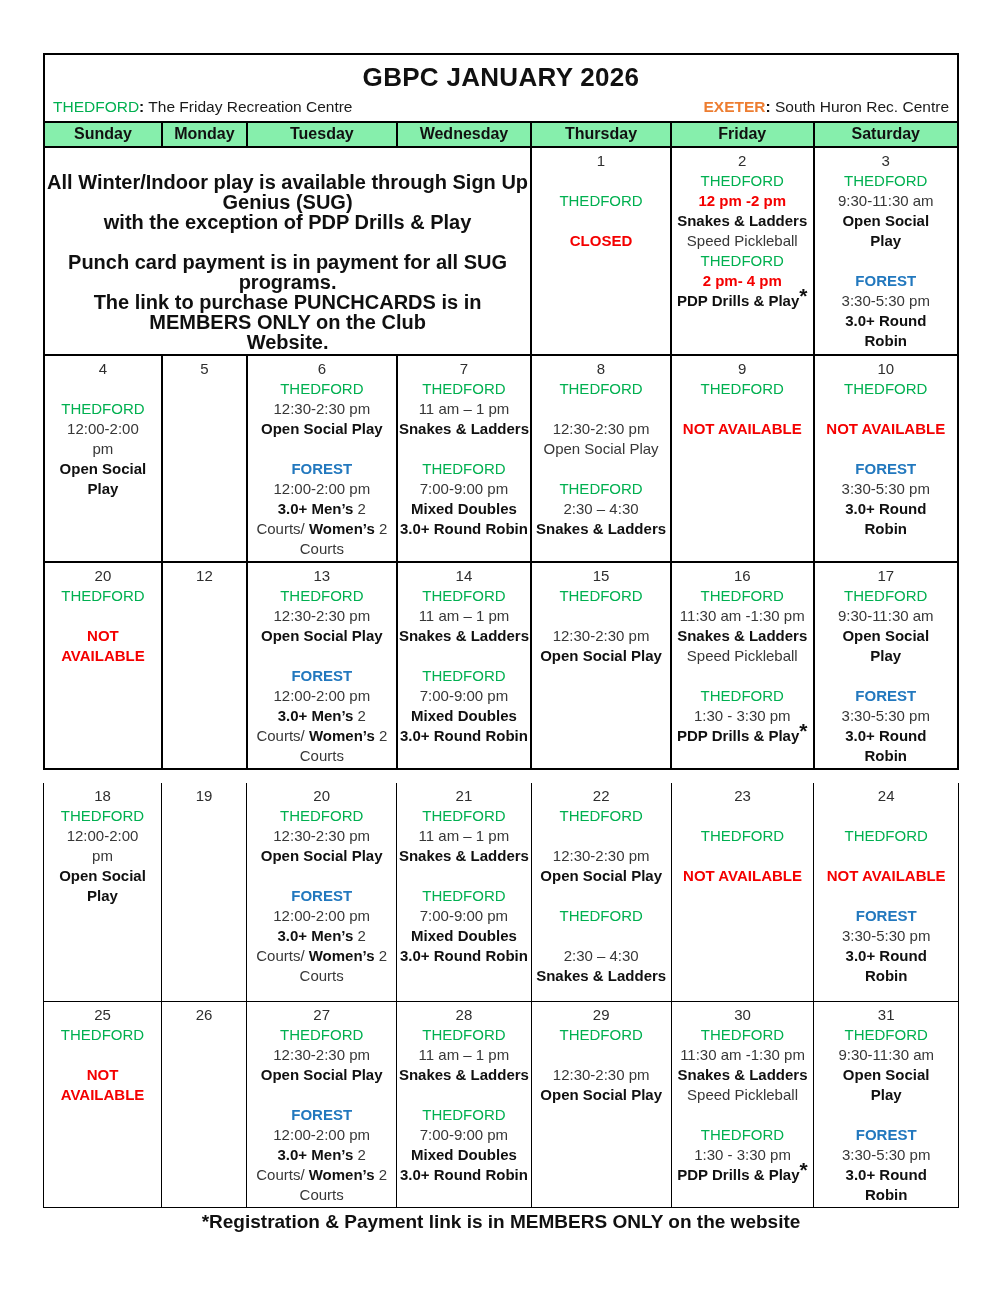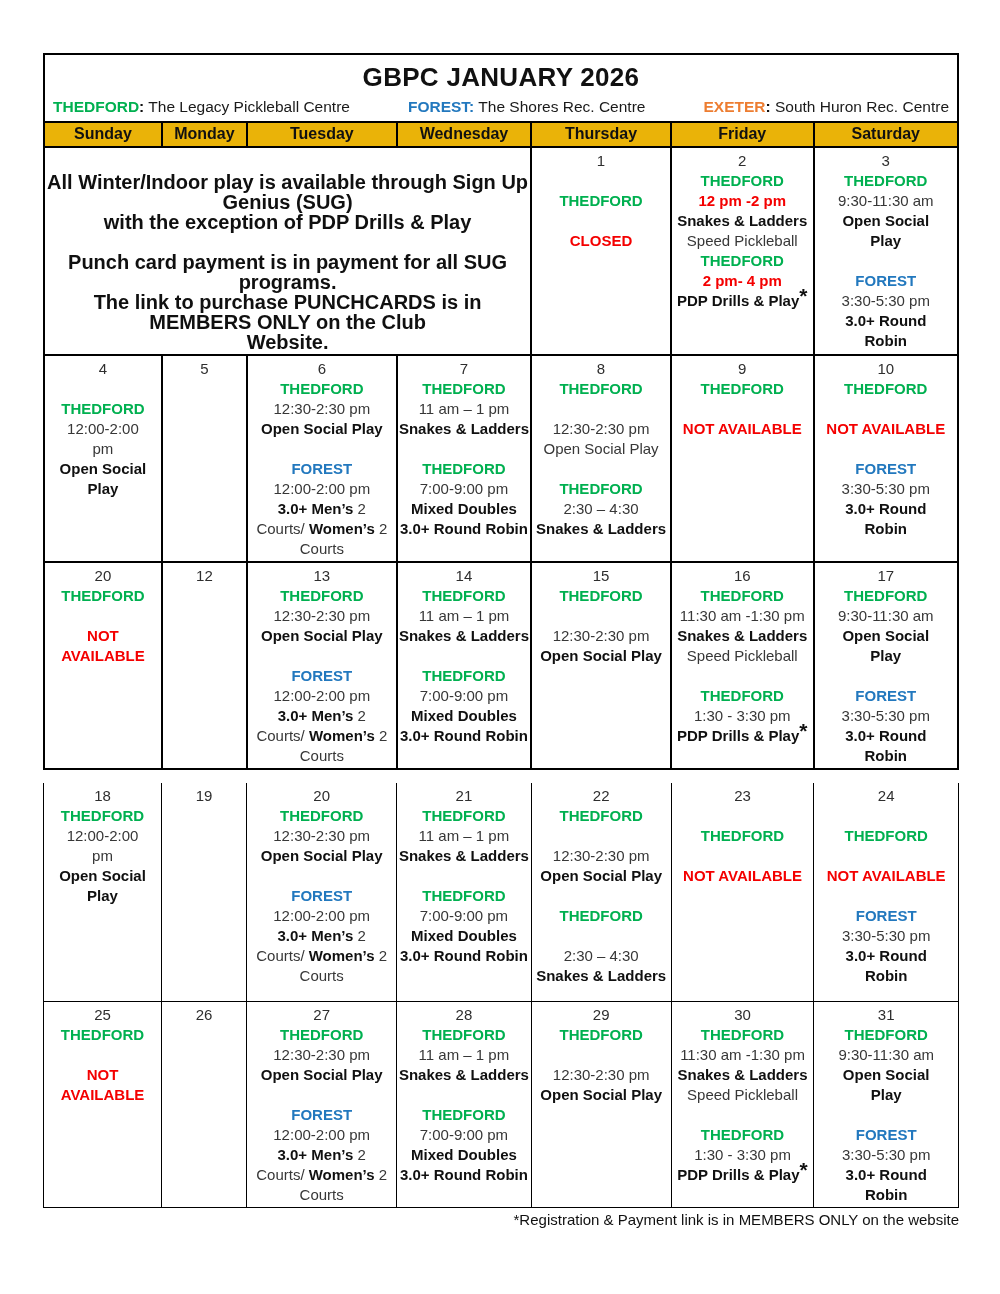--- a/index.html
+++ b/index.html
@@ -10,50 +10,49 @@
   .title-box{border:2px solid #000;border-bottom:none;text-align:center;padding:6px 6px 3px 6px;}
   .title{font-size:26px;font-weight:bold;letter-spacing:.3px;line-height:32px;}
   .legend{display:flex;justify-content:space-between;align-items:baseline;font-size:15.5px;line-height:22px;margin-top:3px;padding:0 2px;}
   .legend-item{white-space:nowrap;}
   .legend-desc{color:#1a1a1a;font-weight:normal;}
 
   
   table{width:100%;border-collapse:collapse;table-layout:fixed;}
   col.c0{width:12.9%}col.c1{width:9.3%}col.c2{width:16.4%}
   col.c3{width:14.7%}col.c4{width:15.3%}col.c5{width:15.6%}col.c6{width:15.8%}
-  th{border:2px solid #000;font-size:16px;font-weight:bold;padding:2px 0 3px 0;background:#eab308;}
+  th{border:2px solid #000;font-size:16px;font-weight:bold;padding:2px 0 3px 0;background:#86efac;}
   td{border:2px solid #000;vertical-align:top;text-align:center;padding:3px 1px 2px 1px;overflow:hidden;}
   .t2 td{border-width:1.5px;}
   .t2 tr:first-child td{border-top:none;}
   .gap{height:13px;}
 
   .date-line{font-size:15px;line-height:20px;color:#2e2e2e;}
   .line{font-size:15px;line-height:20px;min-height:20px;white-space:nowrap;}
   .announcement{padding-top:24px;}
   .announcement .line{font-size:20px;white-space:normal;}
 
-  .seg-g{color:var(--thedford_green,#00B050);font-weight:bold;}
+  .seg-g{color:var(--thedford_green,#00B050);font-weight:normal;}
   .seg-b{color:var(--forest_blue,#2278BE);font-weight:bold;}
   .seg-o{color:var(--exeter_orange,#ED7D31);font-weight:bold;margin-top:35px;}
   .seg-r{color:var(--alert_red,#F40000);font-weight:bold;}
   .seg-k{color:#101010;font-weight:bold;}
   .seg-p{color:#373737;}
   .seg-st{color:#101010;font-weight:bold;font-size:21px;line-height:0;position:relative;top:-3px;}
 
-  .footer{margin-top:3px;text-align:right;font-size:15px;font-weight:normal;color:#101010;}
+  .footer{margin-top:3px;text-align:center;font-size:19px;font-weight:bold;color:#101010;}
 </style>
 </head>
 <body>
 
 <div class="page">
   <div class="title-box">
     <div class="title">GBPC JANUARY 2026</div>
     <div class="legend">
-        <span class="legend-item"><span class="seg-g">THEDFORD</span><span class="seg-k">:</span><span class="legend-desc"> The Legacy Pickleball Centre</span></span>
-        <span class="legend-item"><span class="seg-b">FOREST:</span><span class="seg-k"></span><span class="legend-desc"> The Shores Rec. Centre</span></span>
+        <span class="legend-item"><span class="seg-g">THEDFORD</span><span class="seg-k">:</span><span class="legend-desc"> The Friday Recreation Centre</span></span>
         <span class="legend-item"><span class="seg-o">EXETER</span><span class="seg-k">:</span><span class="legend-desc"> South Huron Rec. Centre</span></span>
       </div>
   </div>
 
   <table class="t1">
     <colgroup>
         <col class="c0">
         <col class="c1">
         <col class="c2">
         <col class="c3">

